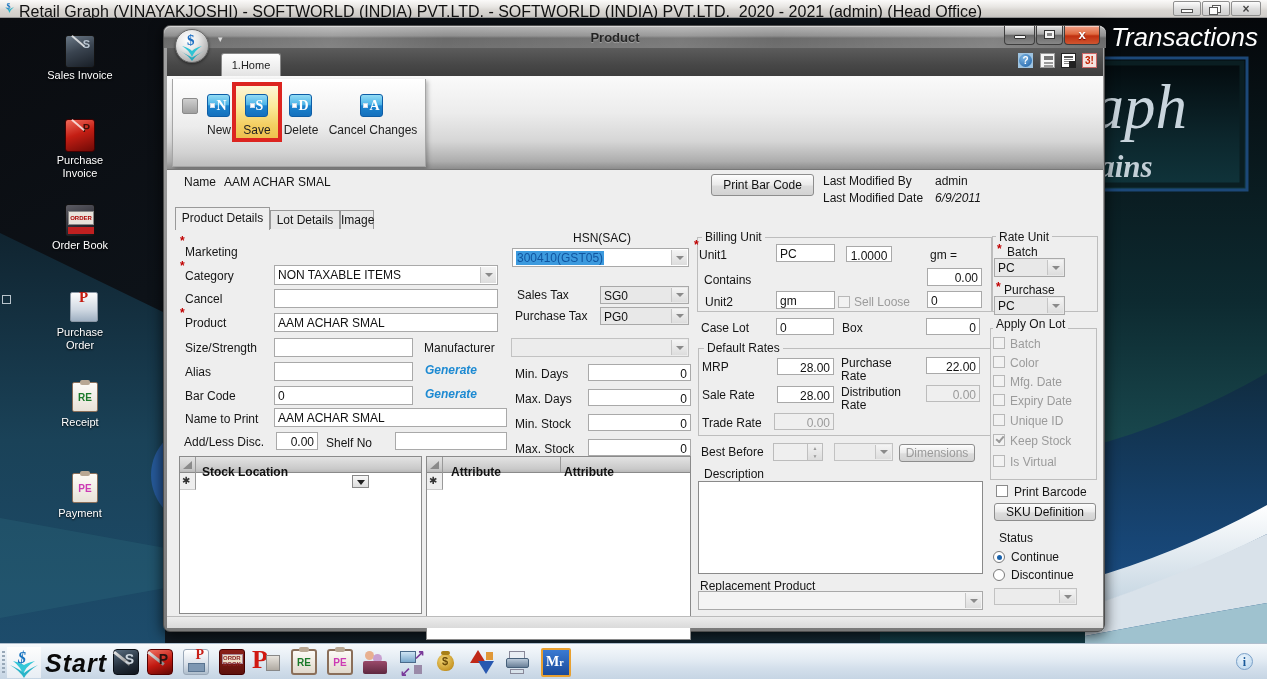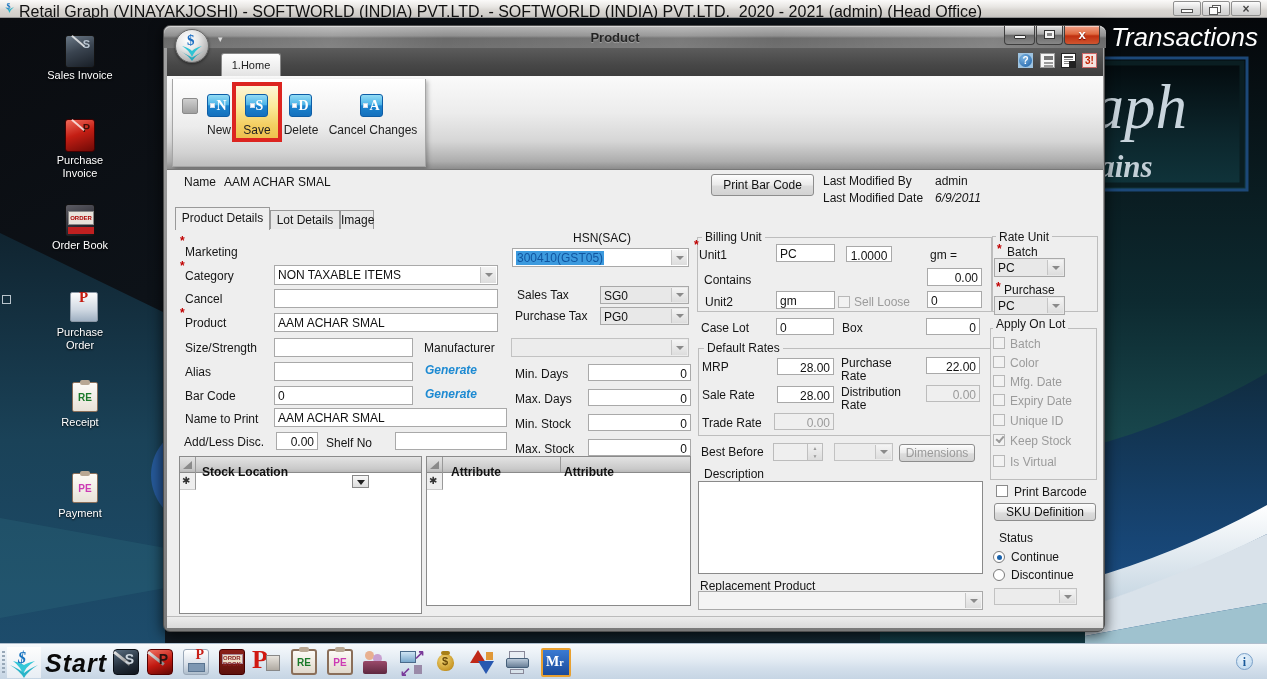--- a/index.html
+++ b/index.html
@@ -400,21 +400,21 @@
           <div class="ghlab" style="left:22px;">Stock Location</div>
         </div>
       <div class="grow">
           <div class="gstar">✱</div>
         </div>
       <div class="gcell" style="left:16px;top:16px;width:172px;height:16px;border:1px solid #222;"></div>
       <div class="gddbtn">
           <span></span>
         </div>
     </div>
-    <div class="abs" style="left:262px;top:430px;width:265px;height:150px;background:#fff;border:1px solid #8a8a8a;">
+    <div class="abs" style="left:262px;top:430px;width:265px;height:184px;background:#fff;border:1px solid #8a8a8a;">
       <div class="ghead" style="width:263px;">
           <div class="gcorner"></div>
           <div class="ghlab" style="left:24px;">Attribute</div>
           <div class="ghlab" style="left:137px;">Attribute</div>
           <div class="gvline" style="left:133px;"></div>
         </div>
       <div class="grow">
           <div class="gstar">✱</div>
         </div>
       <div class="gcell" style="left:16px;top:16px;width:117px;height:16px;border:1px solid #222;"></div>

